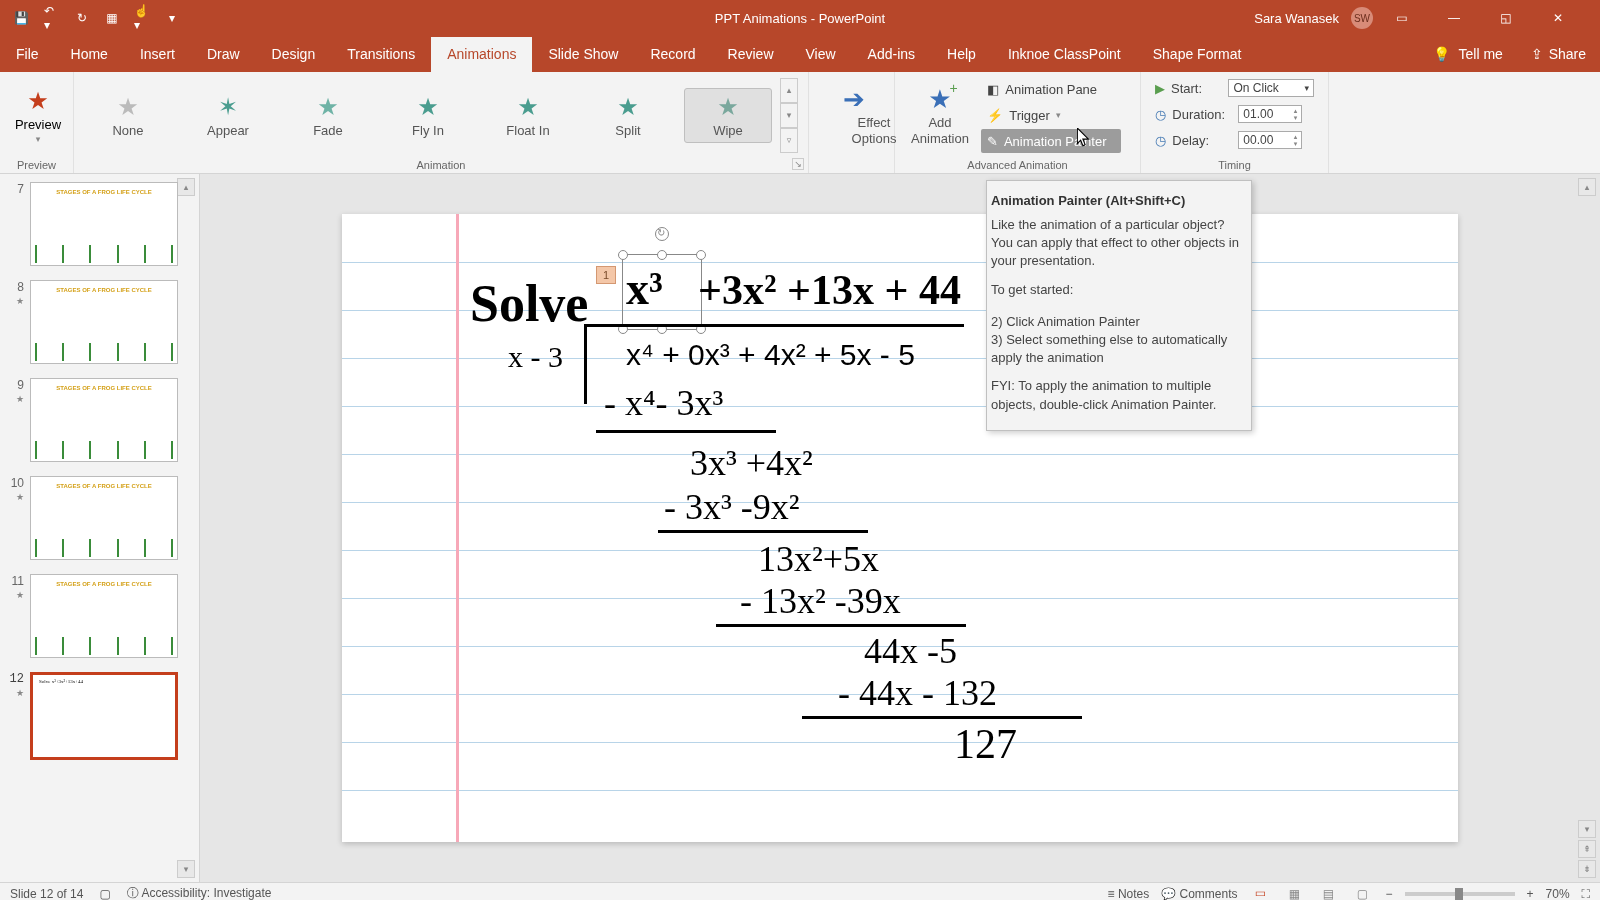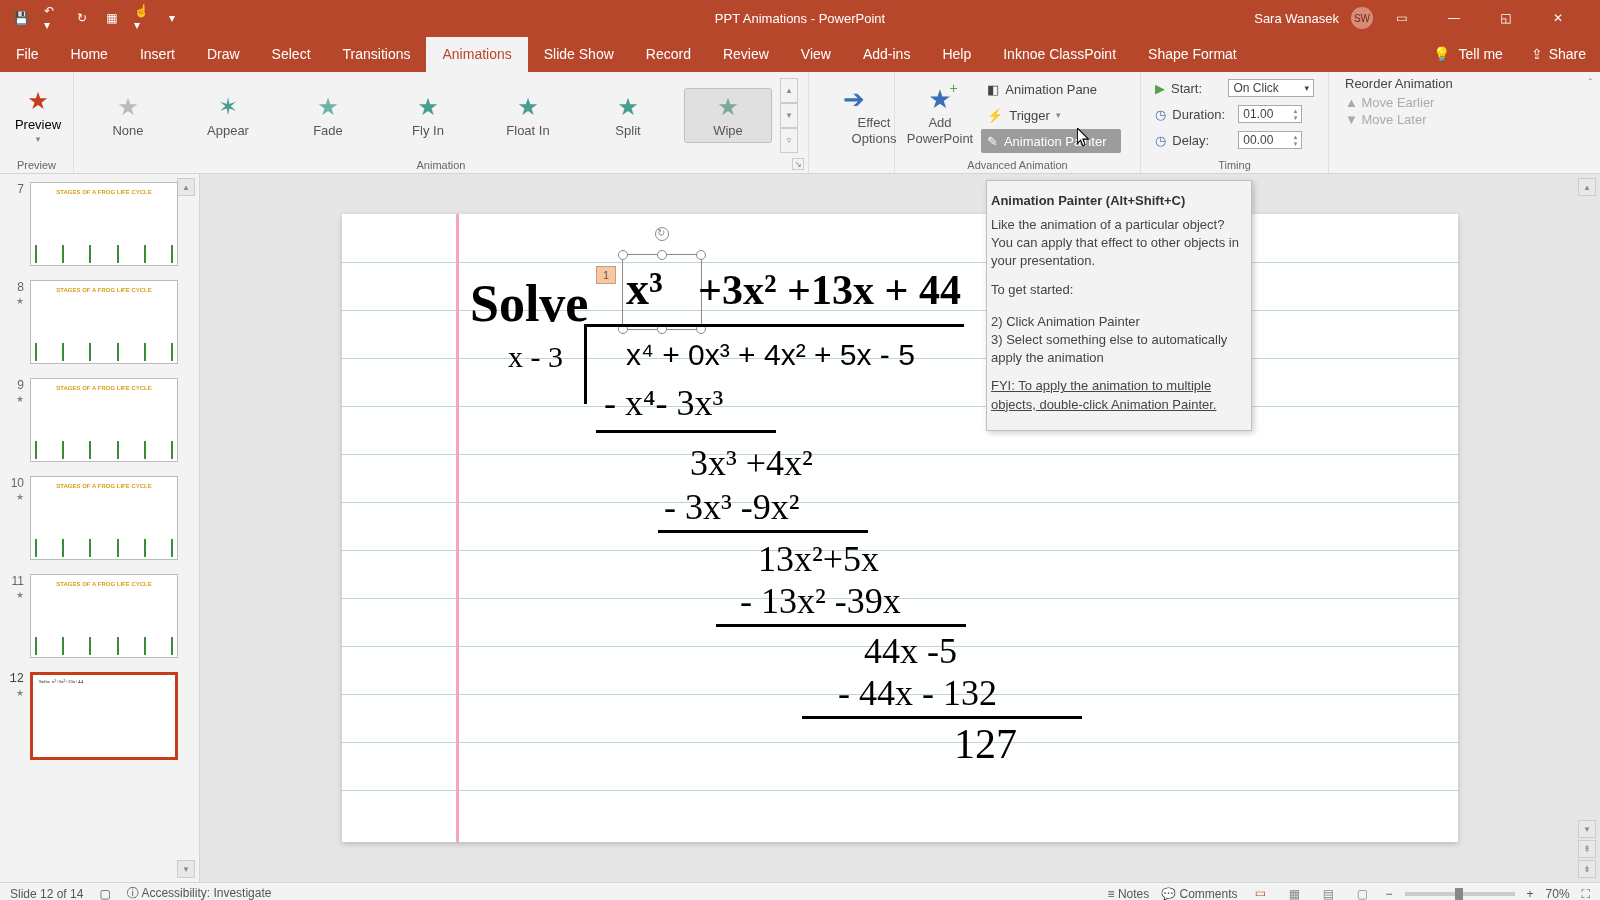--- a/index.html
+++ b/index.html
@@ -118,21 +118,21 @@
     <div class="win-ctl">◱</div>
     <div class="win-ctl">✕</div>
   </div>
 </div>
 
 <div class="ribbon-tabs">
   <div class="tab">File</div>
   <div class="tab">Home</div>
   <div class="tab">Insert</div>
   <div class="tab">Draw</div>
-  <div class="tab">Select</div>
+  <div class="tab">Design</div>
   <div class="tab">Transitions</div>
   <div class="tab active">Animations</div>
   <div class="tab">Slide Show</div>
   <div class="tab">Record</div>
   <div class="tab">Review</div>
   <div class="tab">View</div>
   <div class="tab">Add-ins</div>
   <div class="tab">Help</div>
   <div class="tab">Inknoe ClassPoint</div>
   <div class="tab">Shape Format</div>
@@ -202,21 +202,21 @@
       <span style="white-space:pre;margin-left:40px;">Effect
 Options</span>
     </div>
   </div>
 
   <div class="rib-group" style="width:246px;">
     <div style="display:flex; height:78px;">
       <div class="addanim-stack">
         <span style="font-size:26px;color:#3a6fb7;position:relative;">★<span style="position:absolute;top:-4px;right:-6px;color:#5a9e4f;font-size:14px;">+</span></span>
         <span style="white-space:pre;">Add
-PowerPoint</span>
+Animation</span>
       </div>
       <div class="advanced-col">
         <div class="row">
             <span>◧</span>
             <span>Animation Pane</span>
           </div>
         <div class="row">
             <span style="color:#e8a33d;">⚡</span>
             <span>Trigger</span>
             <span style="font-size:9px;color:#888;">▾</span>
@@ -259,28 +259,20 @@
             <span class="spin">
               <span>▴</span>
               <span>▾</span>
             </span>
           </div>
       </div>
     </div>
     <div class="rib-group-label">Timing</div>
   </div>
 
-  <div class="rib-group" style="border-right:none; flex:1;">
-    <div class="reorder-col">
-      <div class="hdr">Reorder Animation</div>
-      <div>▲ <span>Move Earlier</span></div>
-      <div>▼ <span>Move Later</span></div>
-    </div>
-    <span class="collapse-caret">ˆ</span>
-  </div>
 </div>
 
 <div class="content">
   <div class="slidepanel">
     <div class="scrollbtn" style="top:4px; right:4px;">▴</div>
 
     <div class="thumb-row">
       <div class="thumb-num">
           <span>7</span>
         </div>
@@ -425,21 +417,21 @@
       <div class="divbar-h" style="left:460px; top:502px; width:280px;"></div>
       <div class="math-line" style="left:612px; top:506px; font-size:42px;">127</div>
     </div>
 
     <div class="tooltip" style="left:786px; top:6px;">
       <div class="tt-title">Animation Painter (Alt+Shift+C)</div>
       <p>Like the animation of a particular object? You can apply that effect to other objects in your presentation.</p>
       <p style="margin-bottom:2px;">To get started:</p>
       <p style="margin-bottom:0;margin-top:14px;">2) Click Animation Painter</p>
       <p>3) Select something else to automatically apply the animation</p>
-      <p style="margin-bottom:4px;text-decoration:underline;">FYI: To apply the animation to multiple objects, double-click Animation Painter.</p>
+      <p style="margin-bottom:4px;">FYI: To apply the animation to multiple objects, double-click Animation Painter.</p>
     </div>
 
     <svg class="cursor-icon" style="left:877px; top:-46px;" viewBox="0 0 12 18">
         <path d="M0 0 L0 14 L3 11 L5 16 L7 15 L5 10 L10 10 Z" fill="#fff" stroke="#000" stroke-width="1"></path>
       </svg>
 
     <div class="scrollbtn" style="top:4px; right:4px;">▴</div>
     <div class="scrollbtn" style="bottom:44px; right:4px;">▾</div>
     <div class="scrollbtn" style="bottom:24px; right:4px;">⇞</div>
     <div class="scrollbtn" style="bottom:4px; right:4px;">⇟</div>

